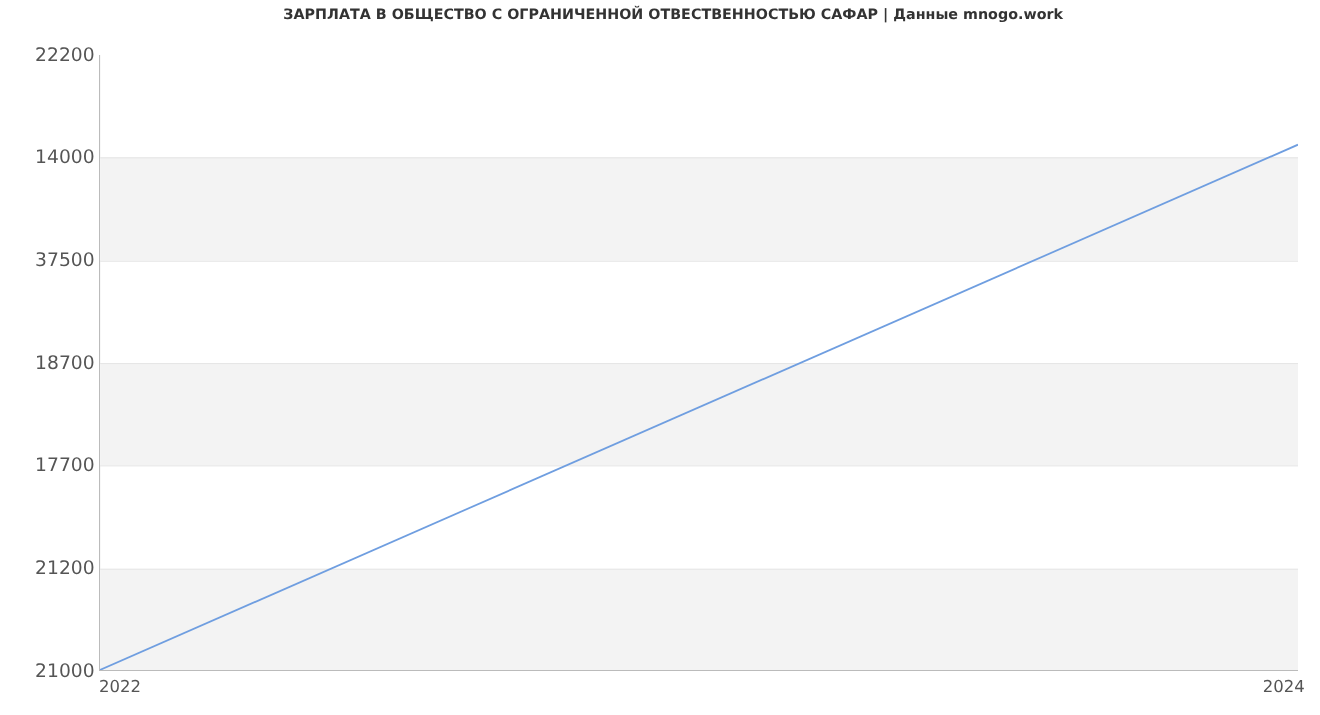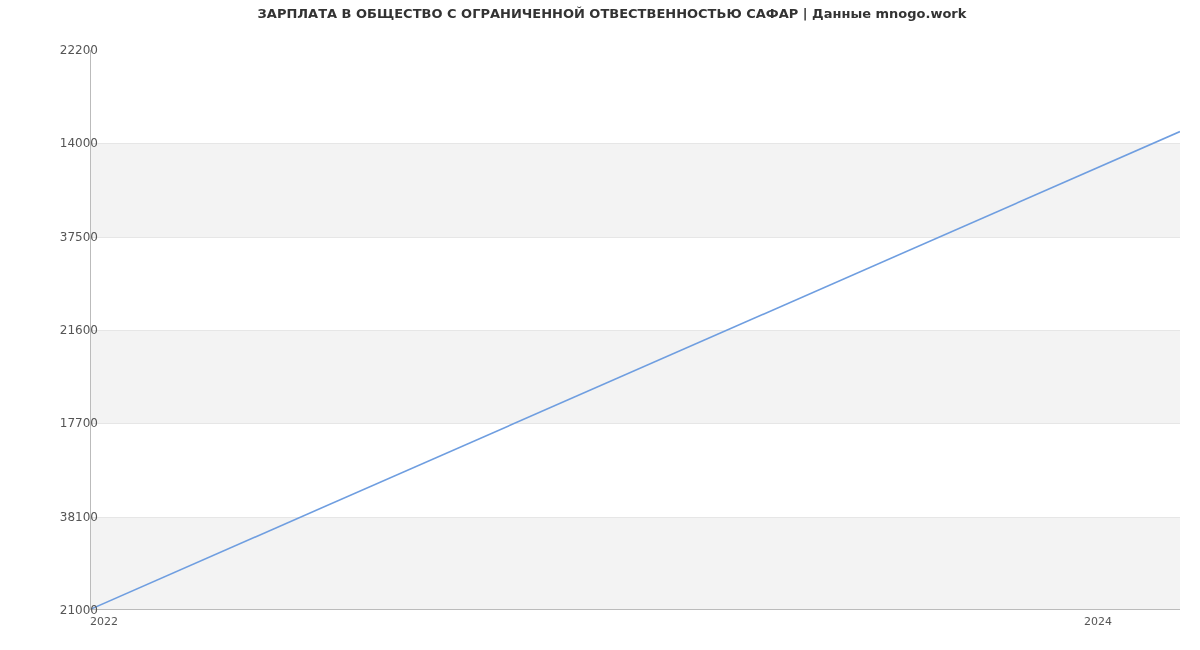--- a/index.html
+++ b/index.html
@@ -46,31 +46,31 @@
   }
   .plot .gridline {
     position: absolute;
     left: 0;
     width: 100%;
     height: 1px;
     background: #e6e6e6;
   }
   .ytick {
     position: absolute;
-    left: 12px;
+    left: 0;
     width: 86px;
     text-align: right;
-    font-size: 12px;
+    font-size: 17px;
     color: #555;
     transform: translateY(-50%);
   }
   .xtick {
     position: absolute;
     top: 615px;
-    font-size: 11px;
+    font-size: 15px;
     color: #555;
     transform: translateX(-50%);
   }
   svg.line-layer {
     position: absolute;
     left: 0;
     top: 0;
     width: 100%;
     height: 100%;
   }
@@ -89,22 +89,22 @@
       <div class="gridline" style="top: 373.333px;"></div>
       <div class="gridline" style="top: 280px;"></div>
       <div class="gridline" style="top: 186.667px;"></div>
       <div class="gridline" style="top: 93.3333px;"></div>
       <svg class="line-layer" id="line-layer" viewBox="0 0 1090 560" preserveAspectRatio="none">
         <path d="M0 560 L1090 81.66666666666669" fill="none" stroke="#6f9ee0" stroke-width="1.6"></path>
       </svg>
   </div>
 
   <div class="ytick" style="top:610px">21000</div>
-  <div class="ytick" style="top:516.67px">38100</div>
+  <div class="ytick" style="top:516.67px">21200</div>
   <div class="ytick" style="top:423.33px">17700</div>
-  <div class="ytick" style="top:330px">21600</div>
+  <div class="ytick" style="top:330px">18700</div>
   <div class="ytick" style="top:236.67px">37500</div>
   <div class="ytick" style="top:143.33px">14000</div>
   <div class="ytick" style="top:50px">22200</div>
 
   <div class="xtick" style="left:90px; transform:none;">2022</div>
-  <div class="xtick" style="left:1098px;">2024</div>
+  <div class="xtick" style="left:1167px;">2024</div>
 </div>
 
 </body></html>

